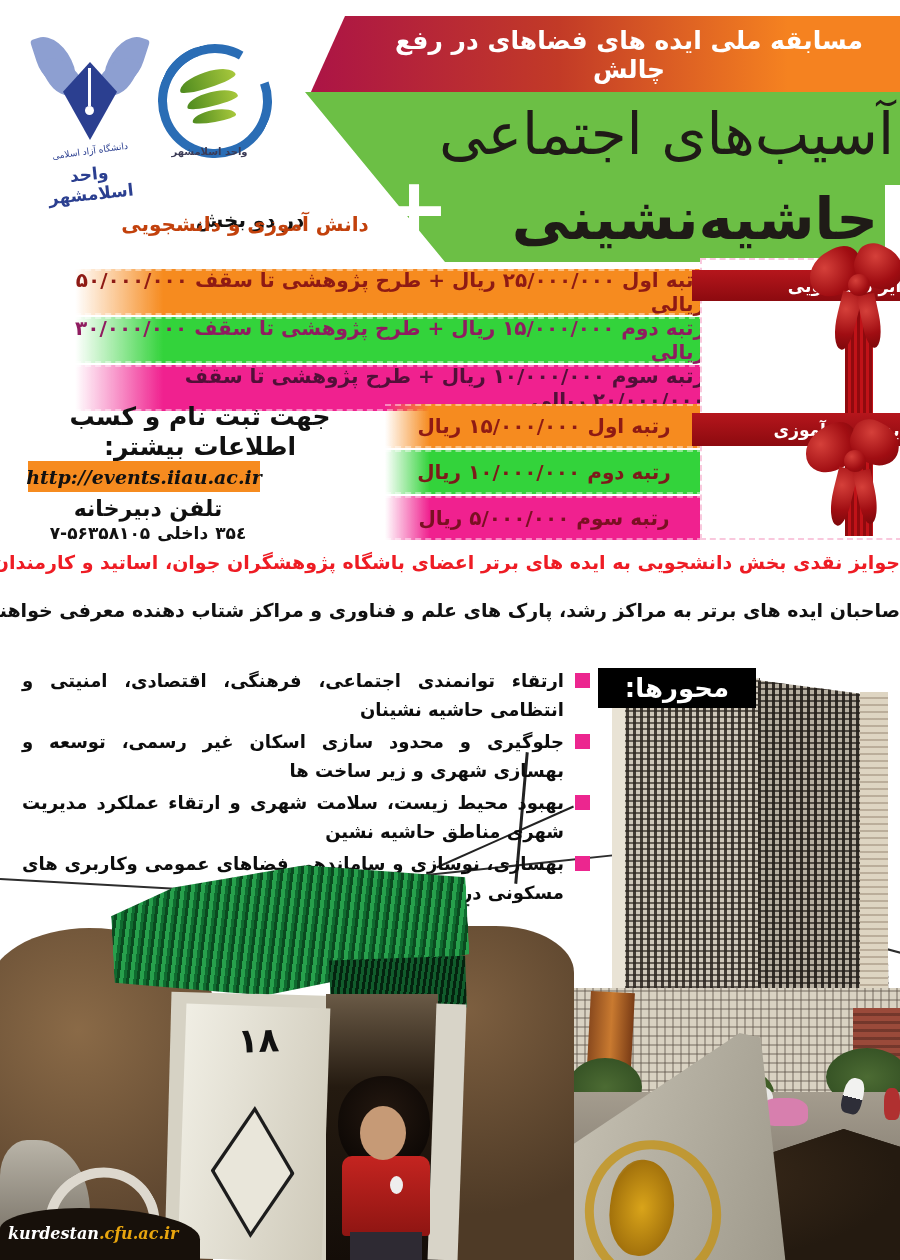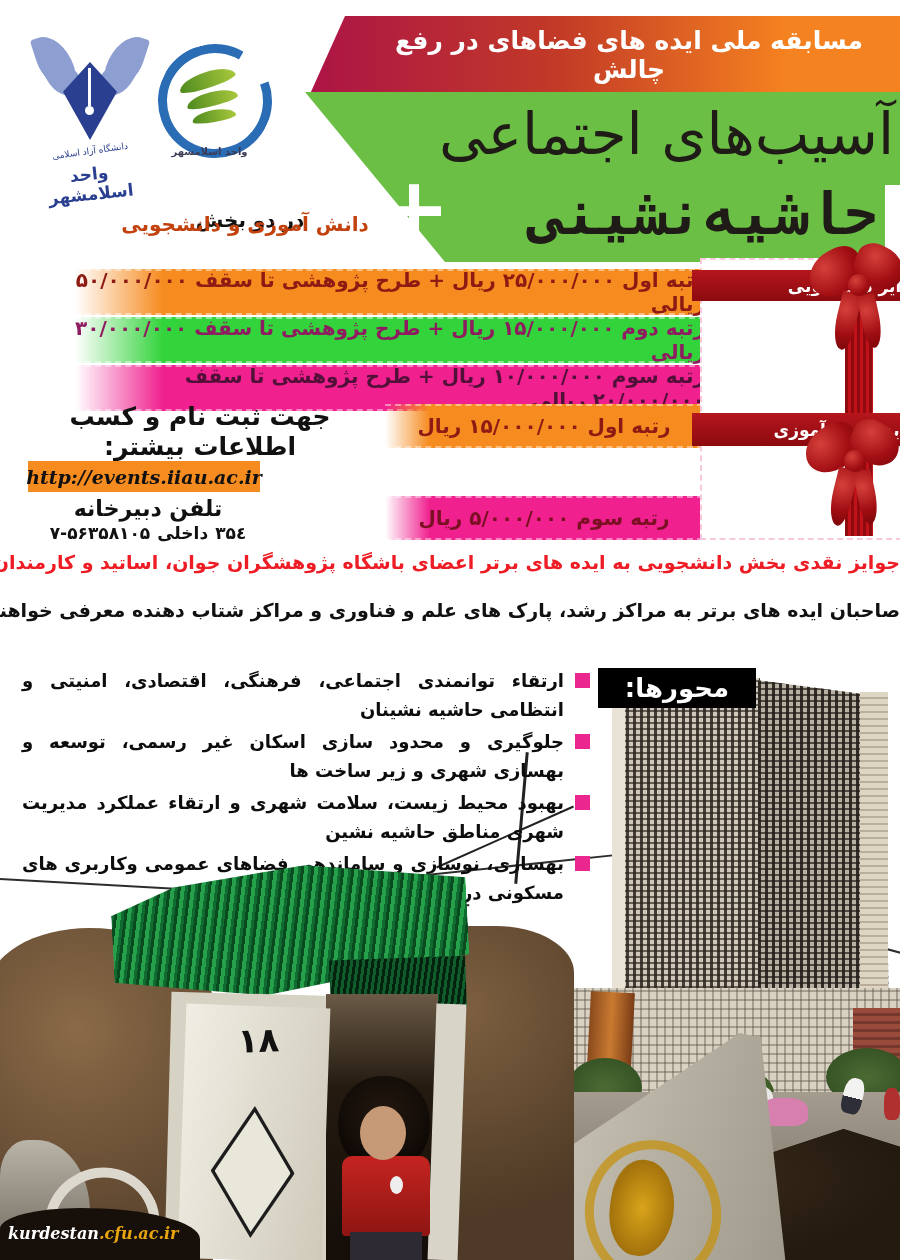--- a/index.html
+++ b/index.html
@@ -11,21 +11,21 @@
     clip-path:polygon(32px 100%,67px 0,622px 0,622px 100%);
     background:linear-gradient(90deg,#a90f4a 0%,#c23a27 45%,#f58220 82%);}
   .top-banner-text{position:absolute;left:90px;right:10px;top:50%;transform:translateY(-50%);
     color:#fff;font-weight:bold;font-size:25px;text-align:center;direction:rtl;}
   
   .green-shape{left:240px;top:88px;width:660px;height:174px;background:#6cbf45;
     clip-path:polygon(65px 4px,660px 4px,660px 97px,645px 97px,645px 174px,205px 174px);}
   .title-1{position:absolute;right:6px;top:0;font-size:58px;line-height:92px;font-weight:normal;
     color:#1f1b17;direction:rtl;white-space:nowrap;}
   .title-2{position:absolute;right:22px;top:90px;font-size:58px;line-height:82px;font-weight:bold;
-    color:#1f1b17;direction:rtl;white-space:nowrap;font-family:Liberation Mono, monospace;}
+    color:#1f1b17;direction:rtl;white-space:nowrap;}
   .plus-icon{left:378px;top:176px;width:56px;height:70px;color:#fff;font-size:86px;line-height:64px;
     font-weight:bold;text-align:center;}
   .sub-small{left:150px;top:188px;width:200px;text-align:center;font-size:20px;font-weight:bold;
     color:#111;direction:rtl;margin-top:20px;}
   .sub-large{left:30px;top:212px;width:430px;text-align:center;font-size:20px;font-weight:bold;
     color:#c2410c;direction:rtl;white-space:nowrap;}
   
   .azad-logo{left:35px;top:28px;width:110px;height:165px;}
   .wing{position:absolute;width:34px;height:52px;background:#8d9fd1;border-radius:10% 90% 30% 70%;}
   .wing.l1{left:2px;top:6px;transform:rotate(-18deg);}
@@ -229,20 +229,21 @@
     <div class="swoosh sw2"></div>
     <div class="swoosh sw3"></div>
     <div class="club-caption">واحد اسلامشهر</div>
   </div>
 
   <div class="abs prow u-row row-orange u1">رتبه اول ۲۵/۰۰۰/۰۰۰ ریال + طرح پژوهشی تا سقف ۵۰/۰۰۰/۰۰۰ ریالی</div>
   <div class="abs prow u-row row-green  u2">رتبه دوم ۱۵/۰۰۰/۰۰۰ ریال + طرح پژوهشی تا سقف ۳۰/۰۰۰/۰۰۰ ریالی</div>
   <div class="abs prow u-row row-pink   u3">رتبه سوم ۱۰/۰۰۰/۰۰۰ ریال + طرح پژوهشی تا سقف ۲۰/۰۰۰/۰۰۰ ریالی</div>
 
   <div class="abs prow s-row row-orange s1">رتبه اول ۱۵/۰۰۰/۰۰۰ ریال</div>
+  <div class="abs prow s-row row-green  s2">رتبه دوم ۱۰/۰۰۰/۰۰۰ ریال</div>
   <div class="abs prow s-row row-pink   s3">رتبه سوم ۵/۰۰۰/۰۰۰ ریال</div>
 
   <div class="abs gift-card"></div>
   <div class="abs ribbon-v"></div>
   <div class="abs red-band band-uni">جوایز دانشجویی</div>
   <div class="abs red-band band-school">جوایز دانش آموزی</div>
   <div class="abs bow bow1">
     <div class="petal petal-l"></div>
     <div class="petal petal-r"></div>
     <div class="tail tail-l"></div>

